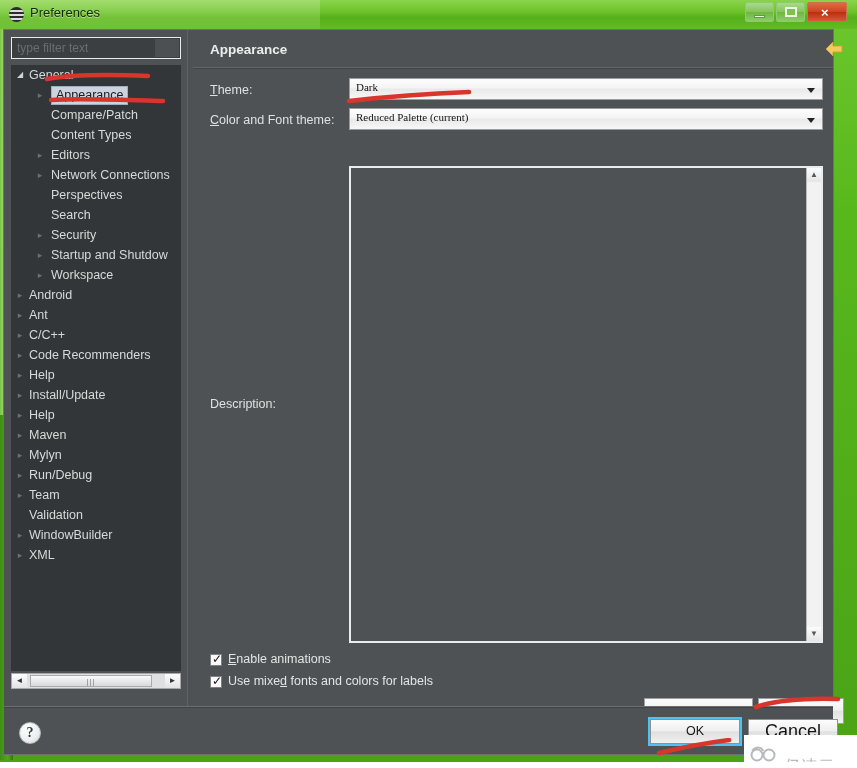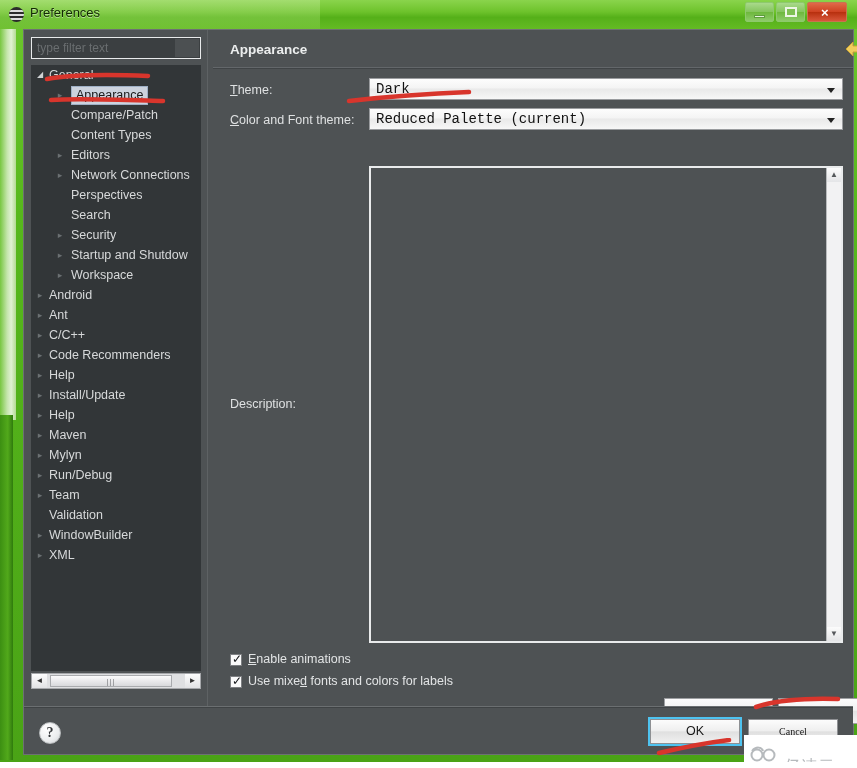--- a/index.html
+++ b/index.html
@@ -124,21 +124,21 @@
     color: #fff;
     font-size: 13px;
     line-height: 11px;
     font-weight: bold;
     font-family: "Liberation Sans", sans-serif;
   }
 
   
   #dialog {
     position: absolute;
-    left: 23px; top: 29px;
+    left: 3px; top: 29px;
     width: 831px; height: 726px;
     background: #4e5254;
     border: 1px solid #6d7173;
     box-sizing: border-box;
   }
 
   
   #left-pane {
     position: absolute;
     left: 0; top: 0;
@@ -300,23 +300,23 @@
   .combo {
     position: absolute;
     height: 22px;
     background: linear-gradient(to bottom, #fdfdfd 0%, #f4f4f4 45%, #e9e9e9 50%, #f7f7f7 100%);
     border: 1px solid #9a9c9f;
     box-sizing: border-box;
   }
   .combo .val {
     position: absolute;
     left: 6px; top: 2px;
-    font-size: 14px;
+    font-size: 11px;
     color: #111;
-    font-family: Liberation Mono, monospace;
+    font-family: Liberation Serif, serif;
   }
   .combo .arrow {
     position: absolute;
     right: 7px; top: 9px;
     width: 0; height: 0;
     border-left: 4px solid transparent;
     border-right: 4px solid transparent;
     border-top: 5px solid #222;
   }
 
@@ -444,25 +444,25 @@
     line-height: 23px;
     font-family: "Liberation Sans", sans-serif;
   }
   #btn-cancel {
     position: absolute;
     left: 748px; top: 719px;
     width: 90px; height: 25px;
     background: linear-gradient(to bottom, #fcfcfc 0%, #efefef 46%, #e0e0e0 52%, #f0f0f0 100%);
     border: 1px solid #8e9093;
     box-sizing: border-box;
-    font-size: 10px;
+    font-size: 18px;
     color: #151515;
     text-align: center;
     line-height: 23px;
-    font-family: Liberation Serif, serif;
+    font-family: Liberation Sans, sans-serif;
   }
 
   
   .annot { position: absolute; pointer-events: none; }
 
   
   #watermark {
     position: absolute;
     left: 744px; top: 740px;
     width: 113px; height: 28px;

